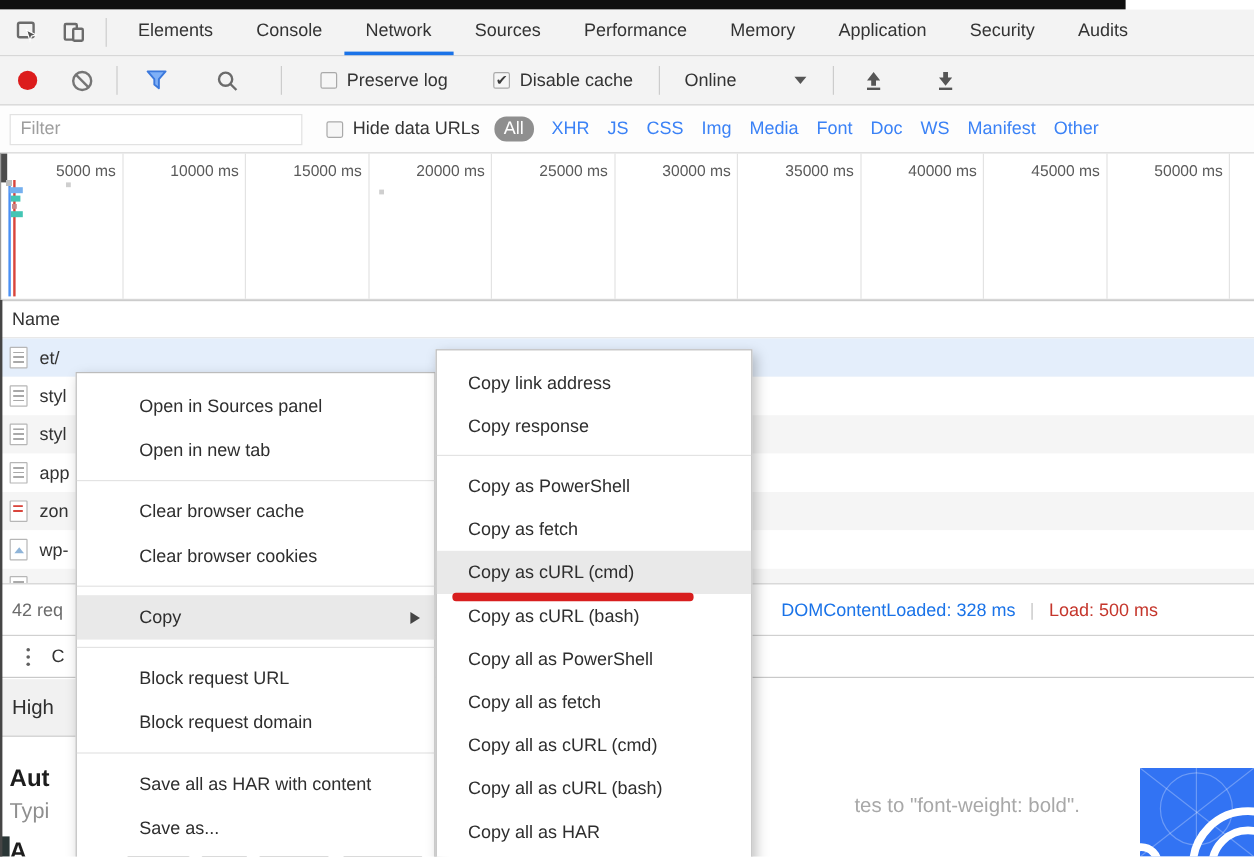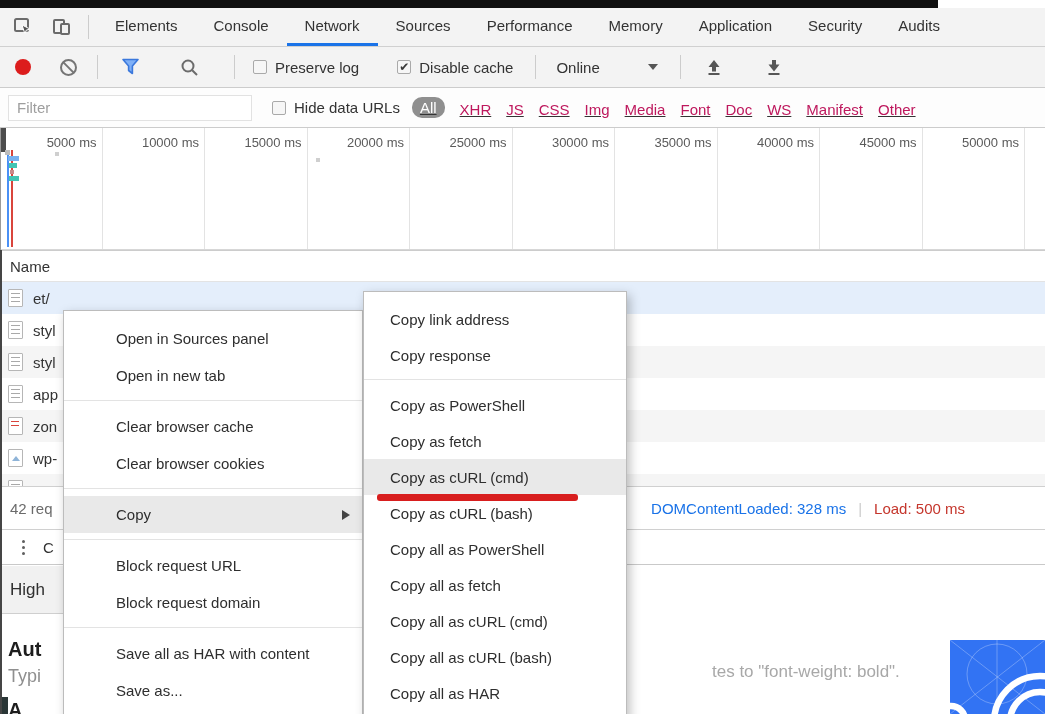--- a/index.html
+++ b/index.html
@@ -30,22 +30,22 @@
   .toolbar .vsep{margin:0 4px;}
   .chk{width:14px;height:14px;border:1px solid #a9a9a9;background:#f6f6f6;border-radius:2px;display:inline-flex;align-items:center;justify-content:center;font-size:12px;color:#3a3a3a;margin-right:8px;}
   .chk.checked::before{content:"\2714";line-height:1;}
   .chk-group{display:flex;align-items:center;}
   .dd-arrow{width:0;height:0;border-left:5px solid transparent;border-right:5px solid transparent;border-top:6px solid #555;display:inline-block;}
 
   
   .filterbar{position:absolute;left:0;top:88px;width:1045px;height:40px;background:#fdfdfd;border-bottom:1px solid #ccc;display:flex;align-items:center;font-size:15px;color:#333;}
   .filter-input{width:244px;height:26px;margin-left:8px;border:1px solid #e2e2e2;background:#fff;font-size:15px;padding:0 8px;color:#333;font-family:inherit;outline:none;}
   .filter-input::placeholder{color:#9e9e9e;}
-  .type-filters{display:flex;align-items:flex-end;text-decoration:underline;}
-  .tfilter{margin-left:15px;color:#be185d;}
+  .type-filters{display:flex;align-items:center;}
+  .tfilter{margin-left:15px;color:#3b82f6;}
   .tfilter.selected-pill{background:var(--pill_gray);color:#fff;border-radius:10px;padding:2px 8px;margin-left:12px;}
 
   
   .overview{position:absolute;left:0;top:128px;width:1045px;height:122px;background:#fff;border-bottom:1px solid #d7d7d7;display:flex;}
   .ov-col{width:102.5px;border-right:1px solid #e3e3e3;font-size:13px;color:#5a5a5a;text-align:right;padding:7px 5px 0 0;}
   .ov-shape{position:absolute;}
 
   
   .name-header{position:absolute;left:0;top:250px;width:1045px;height:32px;border-top:1px solid #ccc;border-bottom:1px solid #e3e3e3;display:flex;align-items:center;font-size:15px;color:#333;padding-left:10px;background:#fff;}
   .rows{position:absolute;left:0;top:282px;width:1045px;}
@@ -177,21 +177,21 @@
           <path d="M2 1.5 h15 l-5.6 6.5 v7.5 l-3.8 -3 v-4.5 Z" fill="#7fb0f7" stroke="#3b78dc" stroke-width="1.6" stroke-linejoin="round"></path>
         </svg>
     </span>
     <span class="tool-icon" style="margin-left:20px;">
       <svg width="19" height="19" viewBox="0 0 19 19">
           <circle cx="8" cy="8" r="5.5" fill="none" stroke="#6b6b6b" stroke-width="2"></circle>
           <line x1="12.2" y1="12.2" x2="17" y2="17" stroke="#6b6b6b" stroke-width="2"></line>
         </svg>
     </span>
     <span class="vsep" style="margin-left:18px;"></span>
-    <span class="chk-group" style="margin-left:14px;">
+    <span class="chk-group" style="margin-left:28px;">
       <span class="chk"></span>
       <span>Preserve log</span>
     </span>
     <span class="chk-group" style="margin-left:38px;">
       <span class="chk checked"></span>
       <span>Disable cache</span>
     </span>
     <span class="vsep" style="margin-left:22px;"></span>
     <span style="margin-left:16px;display:flex;align-items:center;">
       <span>Online</span>

